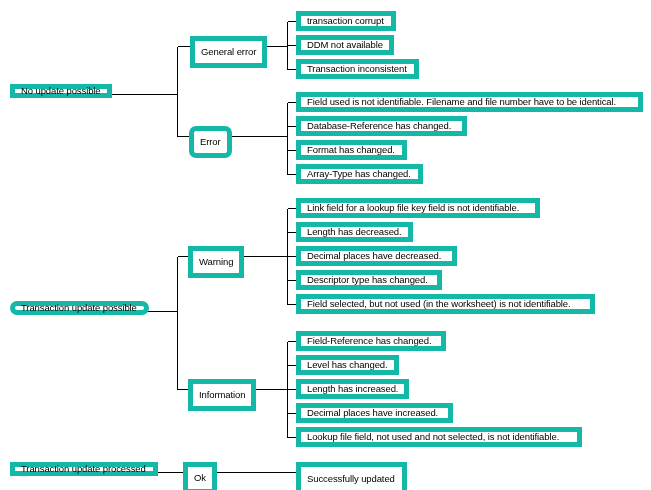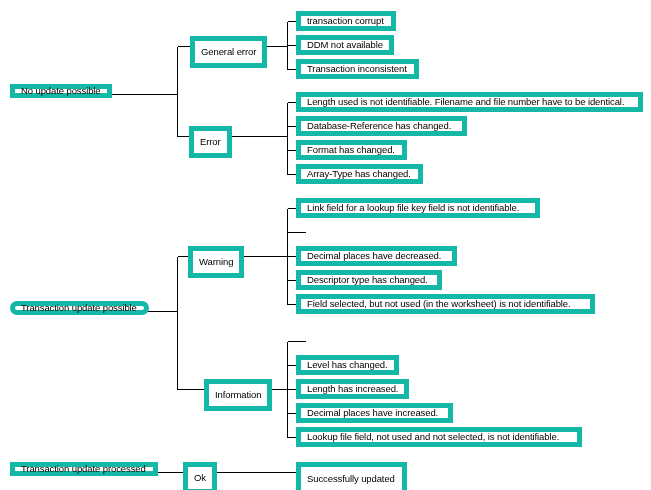--- a/index.html
+++ b/index.html
@@ -60,39 +60,41 @@
       M287.5 341.5 V437.5
       M287.5 341.5 H306 M287.5 365.5 H306 M287.5 389.5 H306 M287.5 413.5 H306 M287.5 437.5 H306
       M20 472.5 H306"></path>
   </svg>
 
   <div class="box lvl1" style="left:10px; top:84px;  min-width:100px;">No update possible</div>
   <div class="box lvl1" style="left:10px; top:301px; min-width:139px;border-radius:7px;">Transaction update possible</div>
   <div class="box lvl1" style="left:10px; top:462px; min-width:148px;">Transaction update processed</div>
 
   <div class="box lvl2" style="left:190px; top:36px;  min-width:75px;">General error</div>
-  <div class="box lvl2" style="left:189px; top:126px; min-width:39px;">Error</div>
+  <div class="box lvl2" style="left:189px; top:126px; min-width:39px;border-radius:7px;">Error</div>
   <div class="box lvl2" style="left:188px; top:246px; min-width:54px;">Warning</div>
-  <div class="box lvl2" style="left:204px; top:379px; min-width:66px;">Information</div>
+  <div class="box lvl2" style="left:188px; top:379px; min-width:66px;">Information</div>
   <div class="box lvl2" style="left:183px; top:462px; min-width:29px;">Ok</div>
 
   <div class="box lvl3" style="left:296px; top:11px; min-width:100px;">transaction corrupt</div>
   <div class="box lvl3" style="left:296px; top:35px; min-width:97px;">DDM not available</div>
   <div class="box lvl3" style="left:296px; top:59px; min-width:123px;">Transaction inconsistent</div>
 
-  <div class="box lvl3" style="left:296px; top:92px;  min-width:347px;">Length used is not identifiable. Filename and file number have to be identical.</div>
+  <div class="box lvl3" style="left:296px; top:92px;  min-width:347px;">Field used is not identifiable. Filename and file number have to be identical.</div>
   <div class="box lvl3" style="left:296px; top:116px; min-width:171px;">Database-Reference has changed.</div>
   <div class="box lvl3" style="left:296px; top:140px; min-width:111px;">Format has changed.</div>
   <div class="box lvl3" style="left:296px; top:164px; min-width:127px;">Array-Type has changed.</div>
 
   <div class="box lvl3" style="left:296px; top:198px; min-width:244px;">Link field for a lookup file key field is not identifiable.</div>
+  <div class="box lvl3" style="left:296px; top:222px; min-width:117px;">Length has decreased.</div>
   <div class="box lvl3" style="left:296px; top:246px; min-width:161px;">Decimal places have decreased.</div>
   <div class="box lvl3" style="left:296px; top:270px; min-width:146px;">Descriptor type has changed.</div>
   <div class="box lvl3" style="left:296px; top:294px; min-width:299px;">Field selected, but not used (in the worksheet) is not identifiable.</div>
 
+  <div class="box lvl3" style="left:296px; top:331px; min-width:150px;">Field-Reference has changed.</div>
   <div class="box lvl3" style="left:296px; top:355px; min-width:102px;">Level has changed.</div>
   <div class="box lvl3" style="left:296px; top:379px; min-width:112px;">Length has increased.</div>
   <div class="box lvl3" style="left:296px; top:403px; min-width:157px;">Decimal places have increased.</div>
   <div class="box lvl3" style="left:296px; top:427px; min-width:286px;">Lookup file field, not used and not selected, is not identifiable.</div>
 
   <div class="box lvl3" style="left:296px; top:462px; min-width:111px; height:33px;">Successfully updated</div>
 
 </div>
 
 </body></html>

